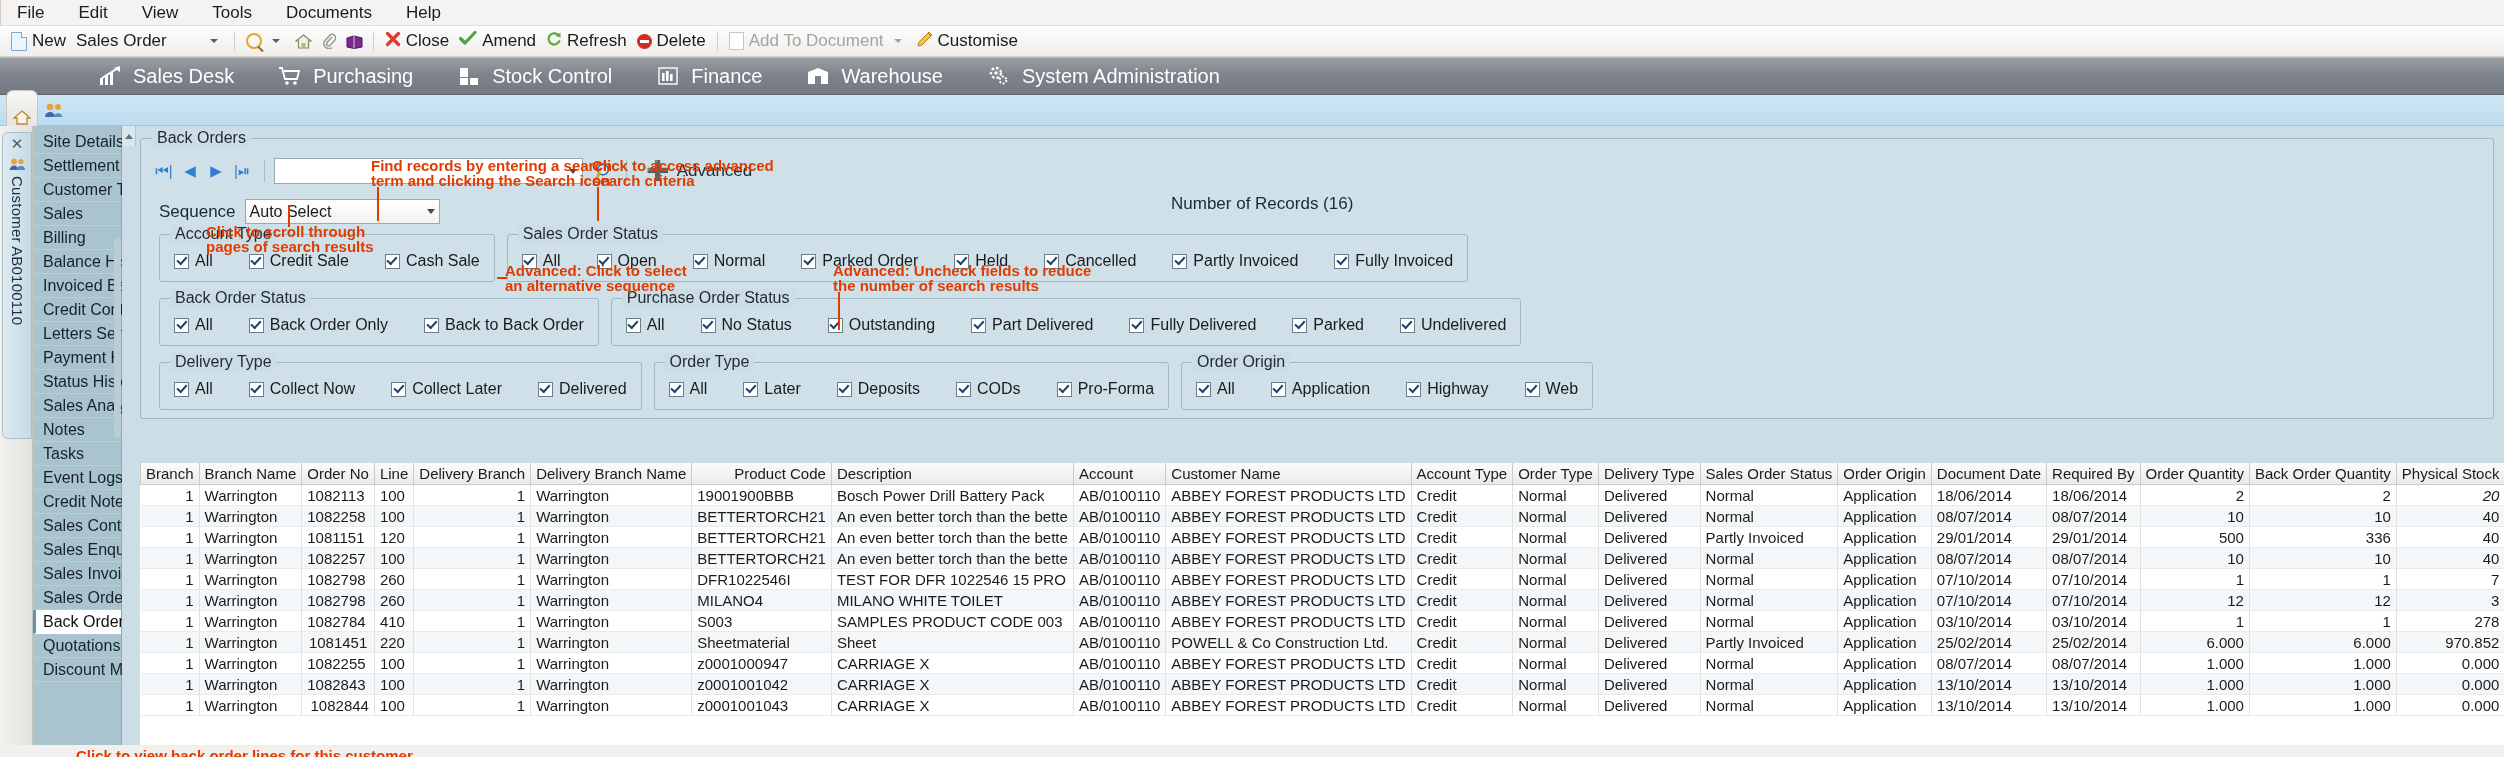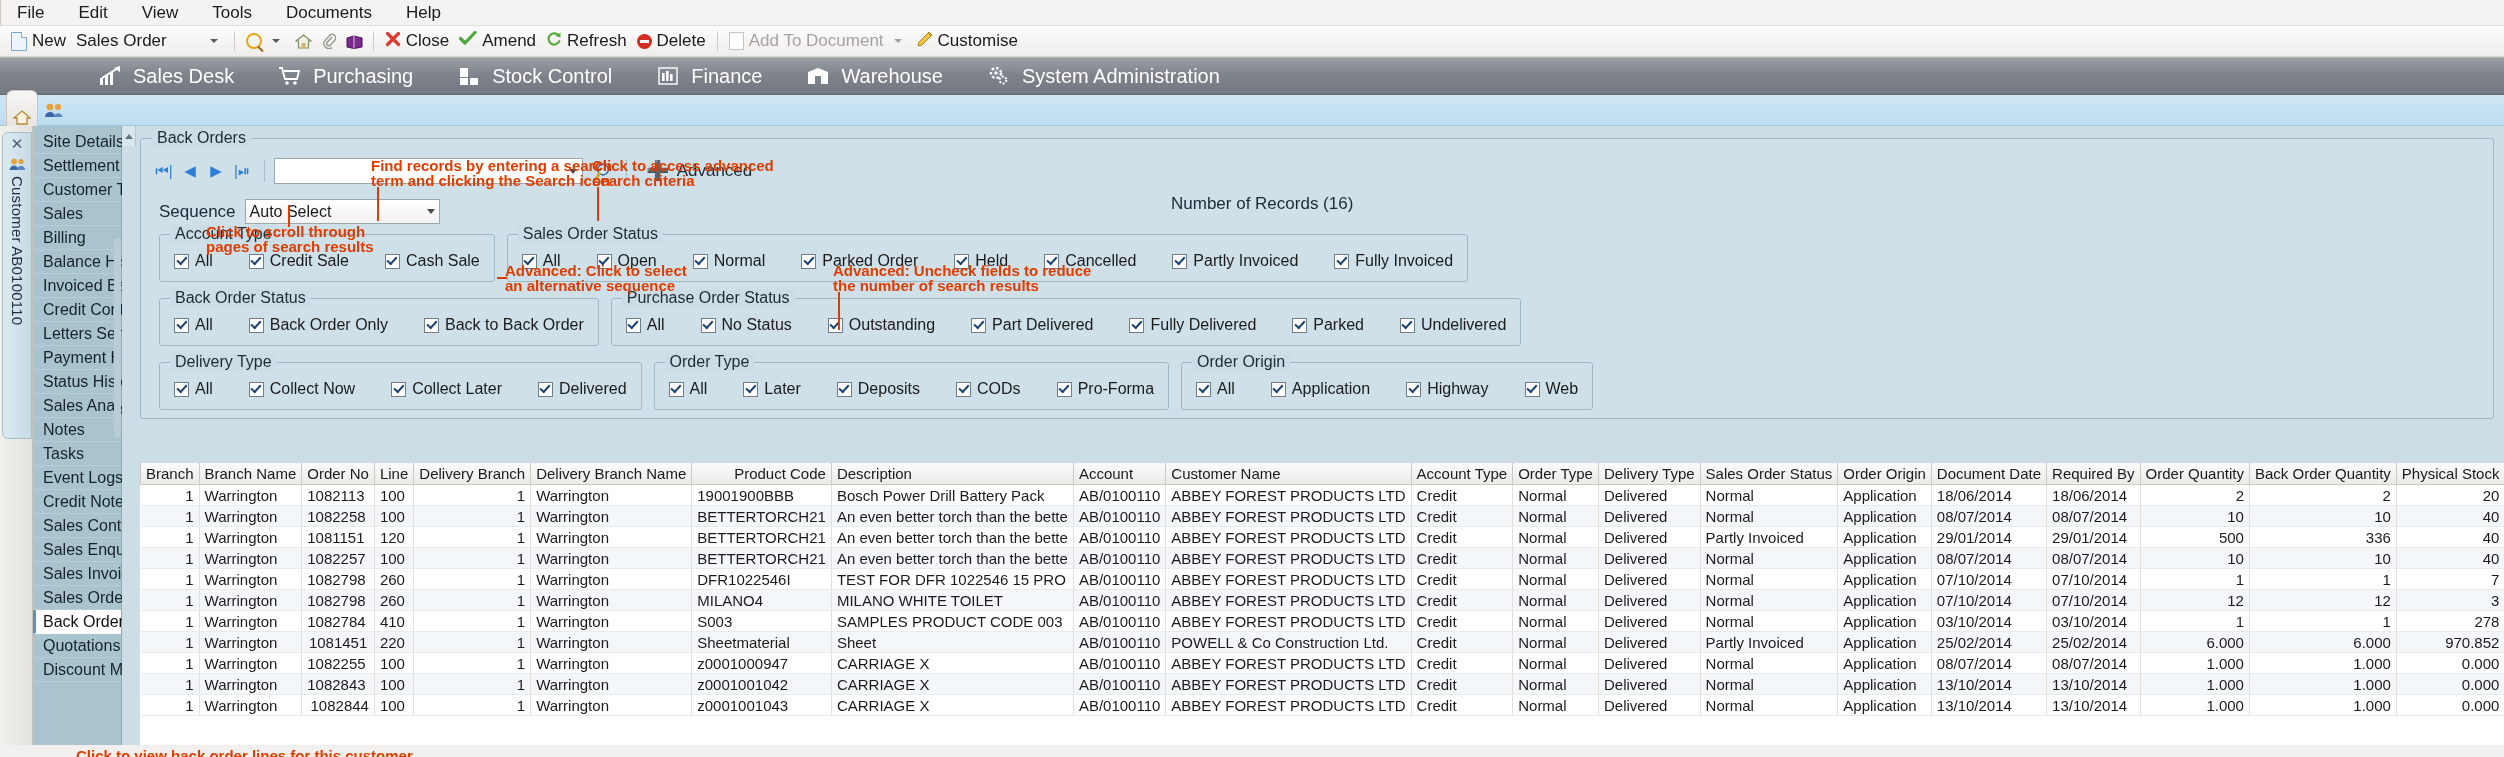--- a/index.html
+++ b/index.html
@@ -773,21 +773,21 @@
                 <td style="width: 186px;">ABBEY FOREST PRODUCTS LTD</td>
                 <td style="width: 84px;">Credit</td>
                 <td style="width: 72px;">Normal</td>
                 <td style="width: 82px;">Delivered</td>
                 <td style="width: 106px;">Normal</td>
                 <td style="width: 78px;">Application</td>
                 <td style="width: 92px;">18/06/2014</td>
                 <td style="width: 78px;">18/06/2014</td>
                 <td class="num" style="width: 92px;">2</td>
                 <td class="num" style="width: 116px;">2</td>
-                <td class="num" style="width: 88px;">20</td>
+                <td class="num" style="width: 88px; font-style: italic;">20</td>
               </tr>
               <tr class="r-alt">
                 <td class="num" style="width: 50px;">1</td>
                 <td style="width: 85px;">Warrington</td>
                 <td style="width: 68px;">1082258</td>
                 <td style="width: 42px;">100</td>
                 <td class="num" style="width: 96px;">1</td>
                 <td style="width: 125px;">Warrington</td>
                 <td style="width: 104px;">BETTERTORCH21</td>
                 <td style="width: 170px;">An even better torch than the bette</td>

